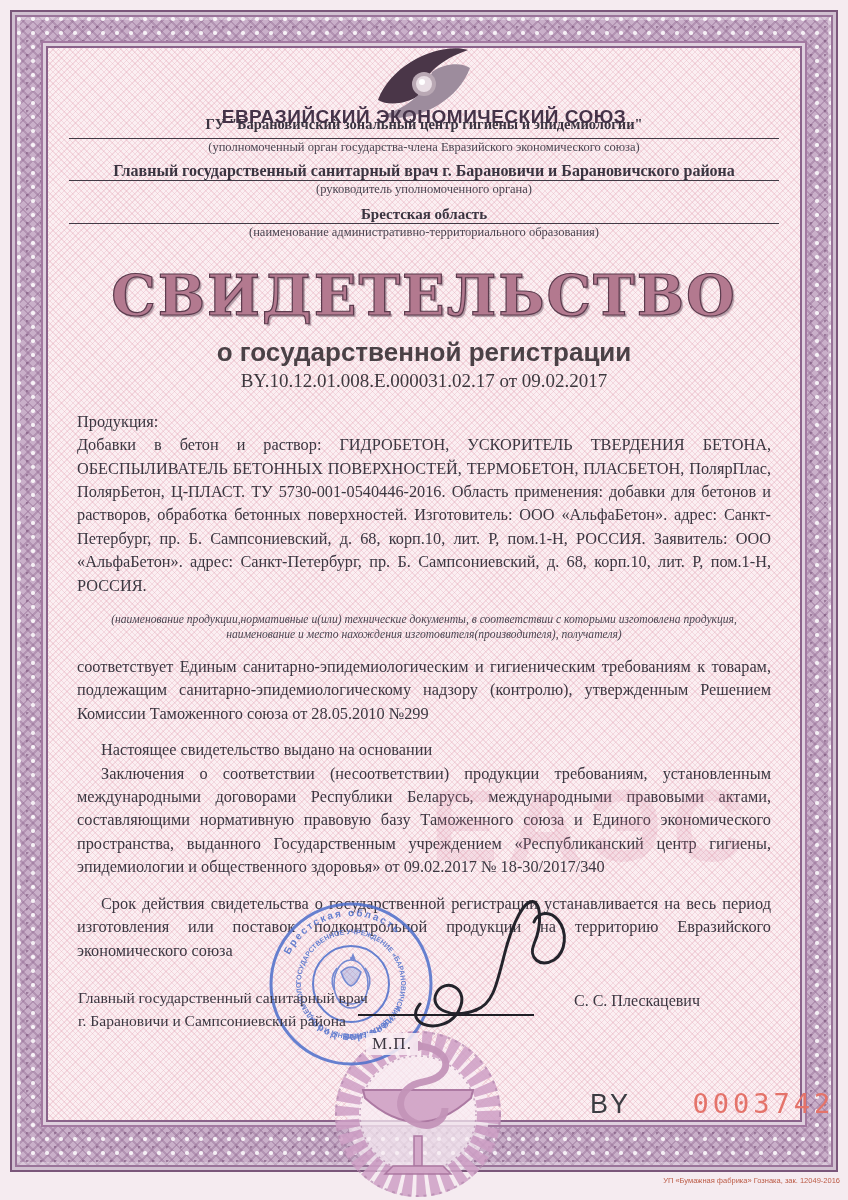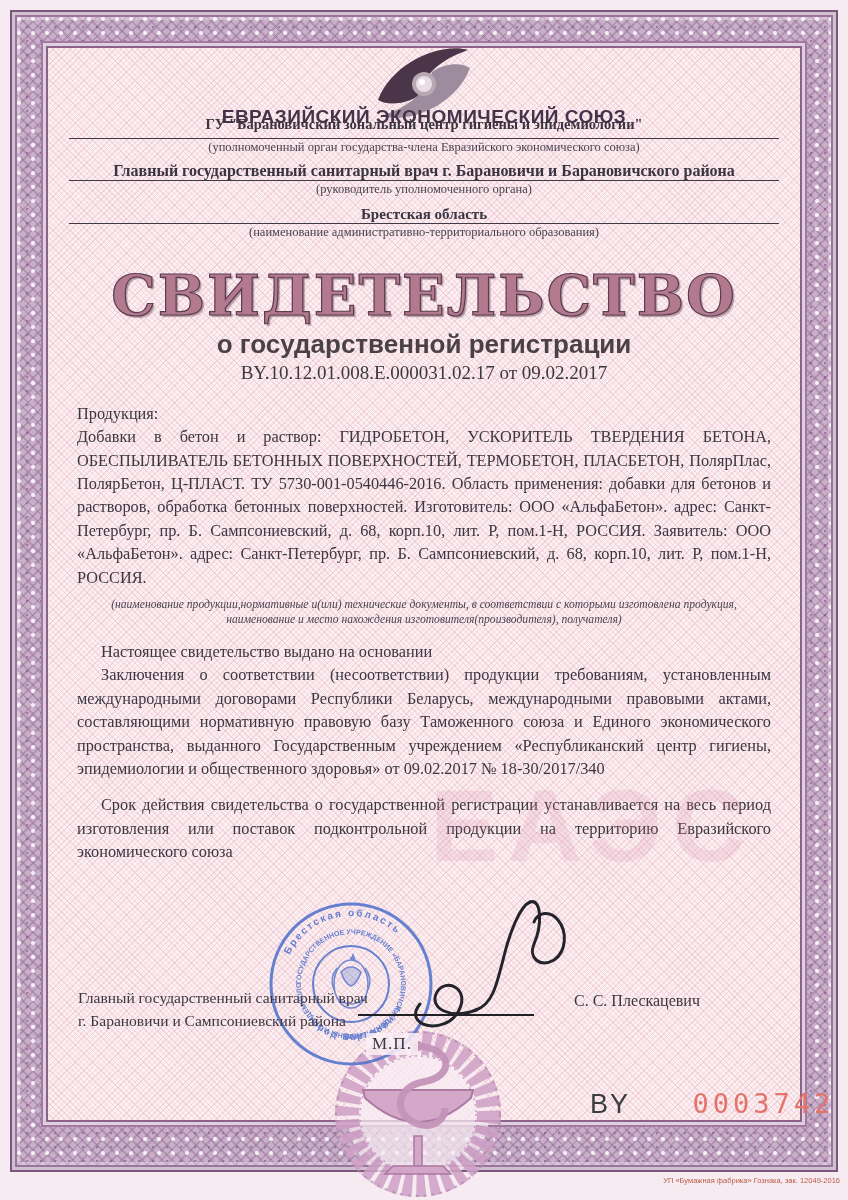--- a/index.html
+++ b/index.html
@@ -46,30 +46,30 @@
   .fieldval.small{font-size:15px;margin-top:9px;}
 
   
   .titleblock{text-align:center;margin-top:26px;}
   .cert-title{
     font-family:"DejaVu Serif",serif;font-weight:bold;font-size:56px;letter-spacing:2px;
     color:#b3798f;-webkit-text-stroke:1.2px #5c3c4e;
     text-shadow:2px 2px 1px rgba(92,60,78,.45);
     line-height:1.05;
   }
-  .cert-sub{font-family:"Liberation Sans",sans-serif;font-weight:bold;font-size:26px;color:#4a4146;margin-top:4px;}
+  .cert-sub{font-family:"Liberation Sans",sans-serif;font-weight:bold;font-size:26px;color:#4a4146;margin-top:12px;}
   .cert-num{font-size:19px;color:#3d383e;margin-top:2px;}
 
   
   .bodytext{margin-top:18px;font-size:16.3px;line-height:23.4px;color:#3b3640;text-align:justify;}
   .p{margin:0;}
   .p.gap{margin-top:13px;}
   .p.indent{text-indent:24px;}
   .p.tight{margin-top:0;}
-  .smallcaption{font-style:italic;font-size:11.6px;line-height:14.5px;text-align:center;color:#4a4450;margin-top:9px;}
+  .smallcaption{font-style:italic;font-size:11.6px;line-height:14.5px;text-align:center;color:#4a4450;margin-top:16px;}
 
   
   .watermark{position:absolute;left:430px;top:768px;font-family:"Liberation Sans",sans-serif;font-weight:bold;font-size:102px;letter-spacing:10px;color:rgba(214,128,160,.17);}
 
   
   .abs{position:absolute;}
   .stamp{left:263px;top:898px;width:176px;height:172px;opacity:.88;z-index:4;}
   .signature{left:392px;top:892px;width:240px;height:150px;z-index:6;}
   .sig-line{left:358px;top:1014px;width:176px;height:2px;background:#1f1f26;z-index:5;}
   .signer-title{left:78px;top:986px;font-size:15.5px;line-height:23px;color:#3b3640;z-index:5;}
@@ -120,20 +120,21 @@
       <div class="titleblock">
         <div class="cert-title">СВИДЕТЕЛЬСТВО</div>
         <div class="cert-sub">о государственной регистрации</div>
         <div class="cert-num">BY.10.12.01.008.E.000031.02.17 от 09.02.2017</div>
       </div>
 
       <div class="bodytext">
         <p class="p">Продукция:</p>
         <p class="p tight">Добавки в бетон и раствор: ГИДРОБЕТОН, УСКОРИТЕЛЬ ТВЕРДЕНИЯ БЕТОНА, ОБЕСПЫЛИВАТЕЛЬ БЕТОННЫХ ПОВЕРХНОСТЕЙ, ТЕРМОБЕТОН, ПЛАСБЕТОН, ПолярПлас, ПолярБетон, Ц-ПЛАСТ. ТУ 5730-001-0540446-2016. Область применения: добавки для бетонов и растворов, обработка бетонных поверхностей. Изготовитель: ООО «АльфаБетон». адрес: Санкт-Петербург, пр. Б. Сампсониевский, д. 68, корп.10, лит. Р, пом.1-Н, РОССИЯ. Заявитель: ООО «АльфаБетон». адрес: Санкт-Петербург, пр. Б. Сампсониевский, д. 68, корп.10, лит. Р, пом.1-Н, РОССИЯ.</p>
         <p class="smallcaption">(наименование продукции,нормативные и(или) технические документы, в соответствии с которыми изготовлена продукция, наименование и место нахождения изготовителя(производителя), получателя)</p>
+        <p class="p gap">соответствует Единым санитарно-эпидемиологическим и гигиеническим требованиям к товарам, подлежащим санитарно-эпидемиологическому надзору (контролю), утвержденным Решением Комиссии Таможенного союза от 28.05.2010 №299</p>
         <p class="p gap indent">Настоящее свидетельство выдано на основании</p>
         <p class="p indent">Заключения о соответствии (несоответствии) продукции требованиям, установленным международными договорами Республики Беларусь, международными правовыми актами, составляющими нормативную правовую базу Таможенного союза и Единого экономического пространства, выданного Государственным учреждением «Республиканский центр гигиены, эпидемиологии и общественного здоровья» от 09.02.2017 № 18-30/2017/340</p>
         <p class="p gap indent">Срок действия свидетельства о государственной регистрации устанавливается на весь период изготовления или поставок подконтрольной продукции на территорию Евразийского экономического союза</p>
       </div>
 
     </div>
   </div>
 
   <div class="abs watermark">ЕАЭС</div>
 

